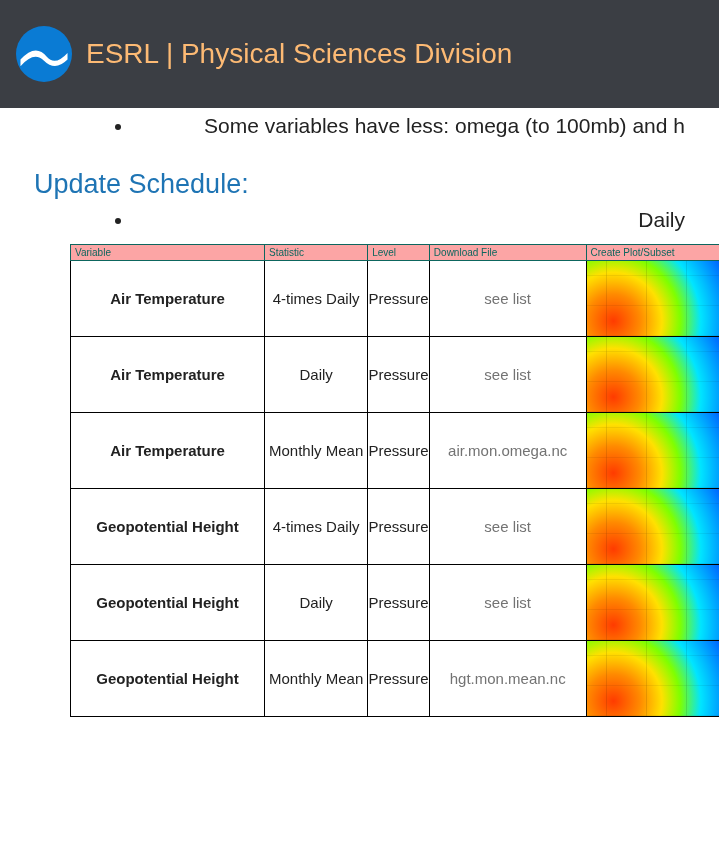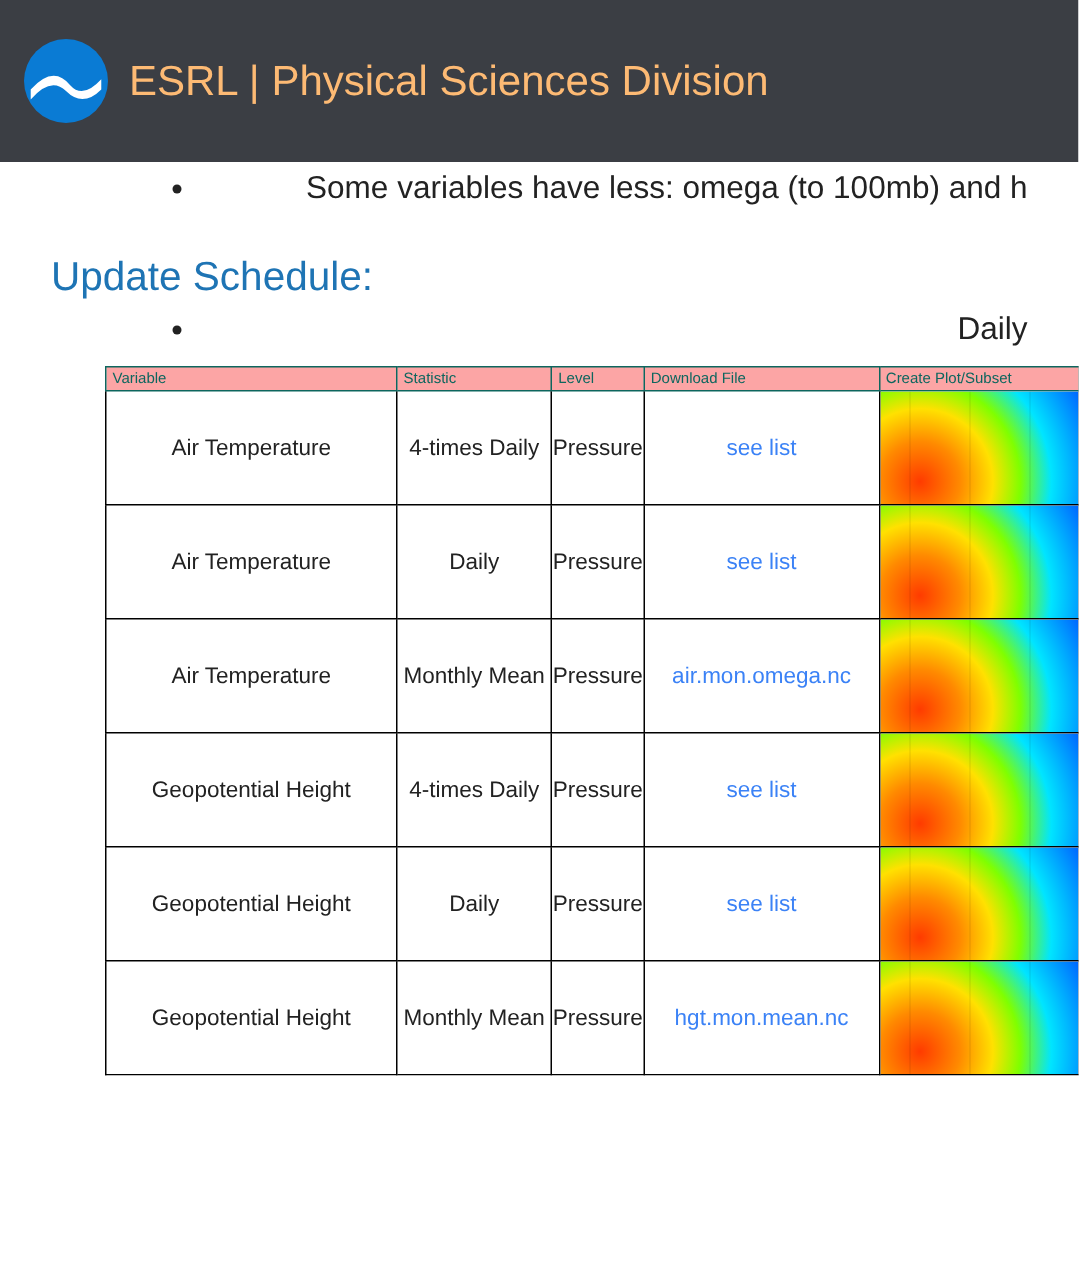--- a/index.html
+++ b/index.html
@@ -67,34 +67,34 @@
   }
   tbody td {
     border: 1px solid #000;
     text-align: center;
     font-size: 15px;
     padding: 0;
     height: 75px;
     vertical-align: middle;
   }
   tbody td.var-cell {
-    font-weight: 400;
+    font-weight: 700;
     width: 192px;
   }
   tbody td.stat-cell { width: 102px; }
   tbody td.level-cell { width: 52px; }
   tbody td.download-cell { width: 155px; }
   tbody td.plot-cell {
     width: 132px;
     padding: 0;
     position: relative;
     overflow: hidden;
   }
   a.link {
-    color: #3b82f6;
+    color: #737373;
     text-decoration: none;
   }
   .thumb {
     width: 100%;
     height: 75px;
     display: block;
   }
   
   .thumb-bg {
     width: 100%;

